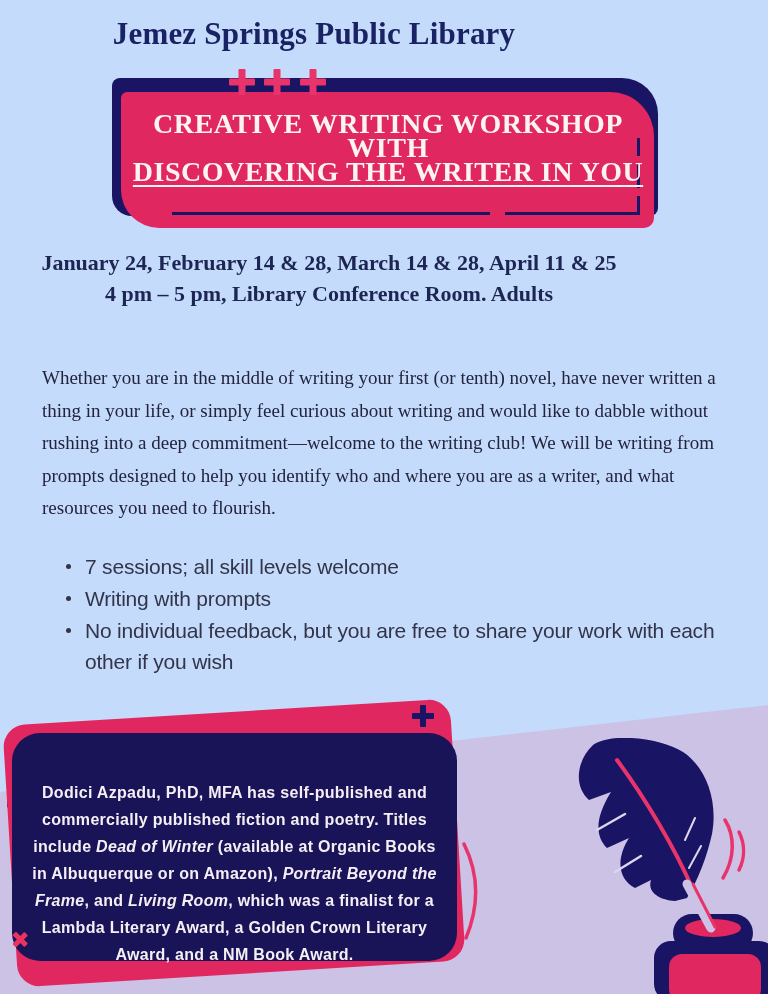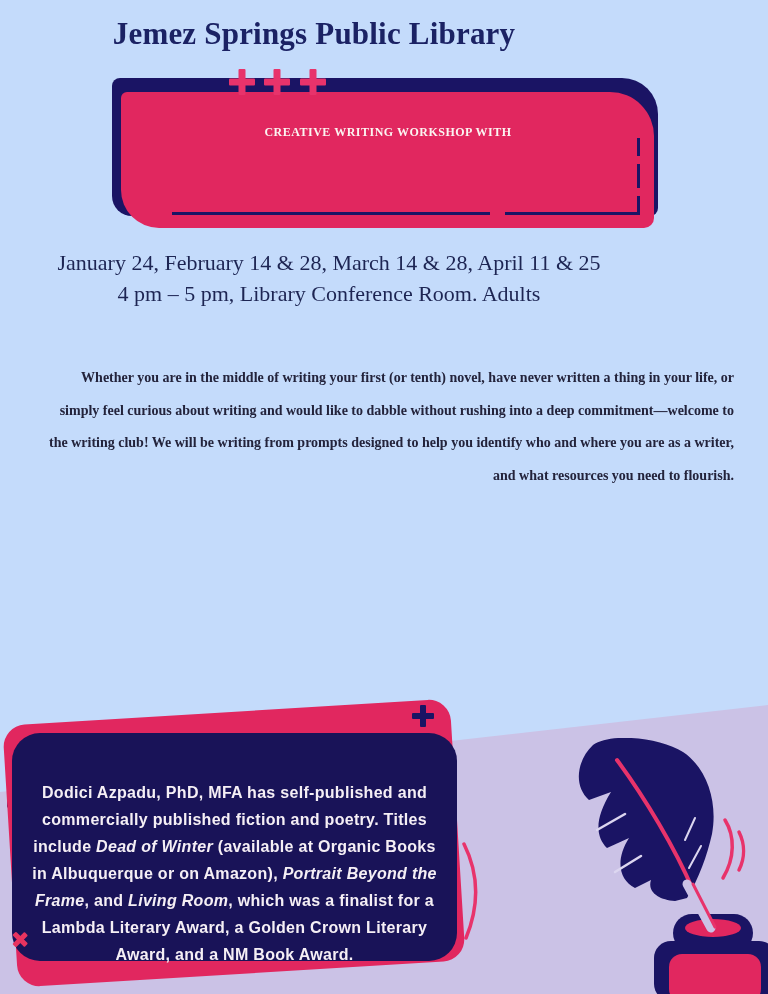--- a/index.html
+++ b/index.html
@@ -34,22 +34,22 @@
     position:absolute;left:121px;top:92px;width:533px;height:136px;
     background:var(--pink);border-radius:6px 44px 10px 38px;z-index:2;
   }
   .banner-line{position:absolute;background:var(--navy);z-index:3;}
   .bl-b1{left:172px;top:212px;width:318px;height:3px;}
   .bl-b2{left:505px;top:212px;width:135px;height:3px;}
   .bl-v1{left:637px;top:138px;width:3px;height:18px;}
   .bl-v2{left:637px;top:164px;width:3px;height:24px;}
   .bl-v3{left:637px;top:196px;width:3px;height:19px;}
   .banner-text{
-    position:absolute;left:132px;top:120px;width:512px;z-index:3;text-align:center;
-    color:var(--white);font-weight:bold;font-size:12px;line-height:24px;letter-spacing:.5px;
+    position:absolute;left:132px;top:112px;width:512px;z-index:3;text-align:center;
+    color:var(--white);font-weight:bold;font-size:28px;line-height:24px;letter-spacing:.5px;
   }
   .banner-text .u{
     text-decoration:underline;text-decoration-thickness:2px;text-underline-offset:4px;
   }
   
   .plus{position:absolute;z-index:4;}
   .plus::before,.plus::after{content:"";position:absolute;background:var(--pink-bright);border-radius:1px;}
   .plus::before{left:50%;top:0;width:7px;height:100%;transform:translateX(-50%);}
   .plus::after{top:50%;left:0;height:7px;width:100%;transform:translateY(-50%);}
   .plus.p1{left:229px;top:69px;width:26px;height:26px;}
@@ -60,26 +60,26 @@
   .plus.navy::before{width:6px;} .plus.navy::after{height:6px;}
   .plus.p4{left:412px;top:705px;width:22px;height:22px;}
   .xmark{position:absolute;left:11px;top:931px;width:17px;height:17px;z-index:6;}
   .xmark::before,.xmark::after{content:"";position:absolute;left:50%;top:0;width:4.5px;height:100%;
     background:#E8345F;border-radius:1px;}
   .xmark::before{transform:translateX(-50%) rotate(45deg);}
   .xmark::after{transform:translateX(-50%) rotate(-45deg);}
   
   .schedule{
     position:absolute;left:0;top:247px;width:658px;text-align:center;
-    color:var(--date-navy);font-weight:normal;font-size:22px;line-height:31px;
+    color:var(--date-navy);font-weight:bold;font-size:22px;line-height:31px;
   }
   
   .description{
     position:absolute;left:42px;top:362px;width:692px;
-    color:var(--text-dark);font-weight:bold;font-size:14px;line-height:32.5px;text-align:right;
+    color:var(--text-dark);font-weight:normal;font-size:19px;line-height:32.5px;
   }
   
   .bullets{position:absolute;left:63px;top:551px;width:662px;
     font-family:"Liberation Sans",sans-serif;color:var(--bullet-dark);
     font-size:21px;line-height:31px;letter-spacing:-0.2px;}
   .bullets ul{margin:0;padding:0;list-style:none;}
   .bullets li{position:relative;padding-left:22px;margin-bottom:1px;}
   .bullets li::before{content:"";position:absolute;left:3px;top:13px;width:5px;height:5px;
     border-radius:50%;background:var(--bullet-dark);}
   
@@ -119,29 +119,37 @@
 
   <div class="banner-shadow"></div>
   <div class="banner-card"></div>
   <div class="banner-line bl-b1"></div>
   <div class="banner-line bl-b2"></div>
   <div class="banner-line bl-v1"></div>
   <div class="banner-line bl-v2"></div>
   <div class="banner-line bl-v3"></div>
   <div class="banner-text">
     <div>CREATIVE WRITING WORKSHOP WITH</div>
+    <div class="u">DISCOVERING THE WRITER IN YOU</div>
   </div>
 
   <div class="schedule">
     <div>January 24, February 14 &amp; 28, March 14 &amp; 28, April 11 &amp; 25</div>
     <div>4 pm – 5 pm, Library Conference Room. Adults</div>
   </div>
 
   <div class="description">Whether you are in the middle of writing your first (or tenth) novel, have never written a thing in your life, or simply feel curious about writing and would like to dabble without rushing into a deep commitment—welcome to the writing club! We will be writing from prompts designed to help you identify who and where you are as a writer, and what resources you need to flourish.</div>
 
+  <div class="bullets">
+    <ul>
+      <li>7 sessions; all skill levels welcome</li>
+      <li>Writing with prompts</li>
+      <li>No individual feedback, but you are free to share your work with each other if you wish</li>
+    </ul>
+  </div>
 
   <div class="lavender"></div>
 
   <svg class="deco-svg curve-tl" width="80" height="46" viewBox="0 0 80 46">
     <path d="M4,42 C4,16 16,5 42,4 L74,3" fill="none" stroke="#1A1464" stroke-width="4" stroke-linecap="round"></path>
   </svg>
   <svg class="deco-svg bracket-r" width="26" height="98" viewBox="0 0 26 98">
     <path d="M4,2 C18,30 20,62 6,96" fill="none" stroke="#E8336B" stroke-width="3.5" stroke-linecap="round"></path>
   </svg>
 

